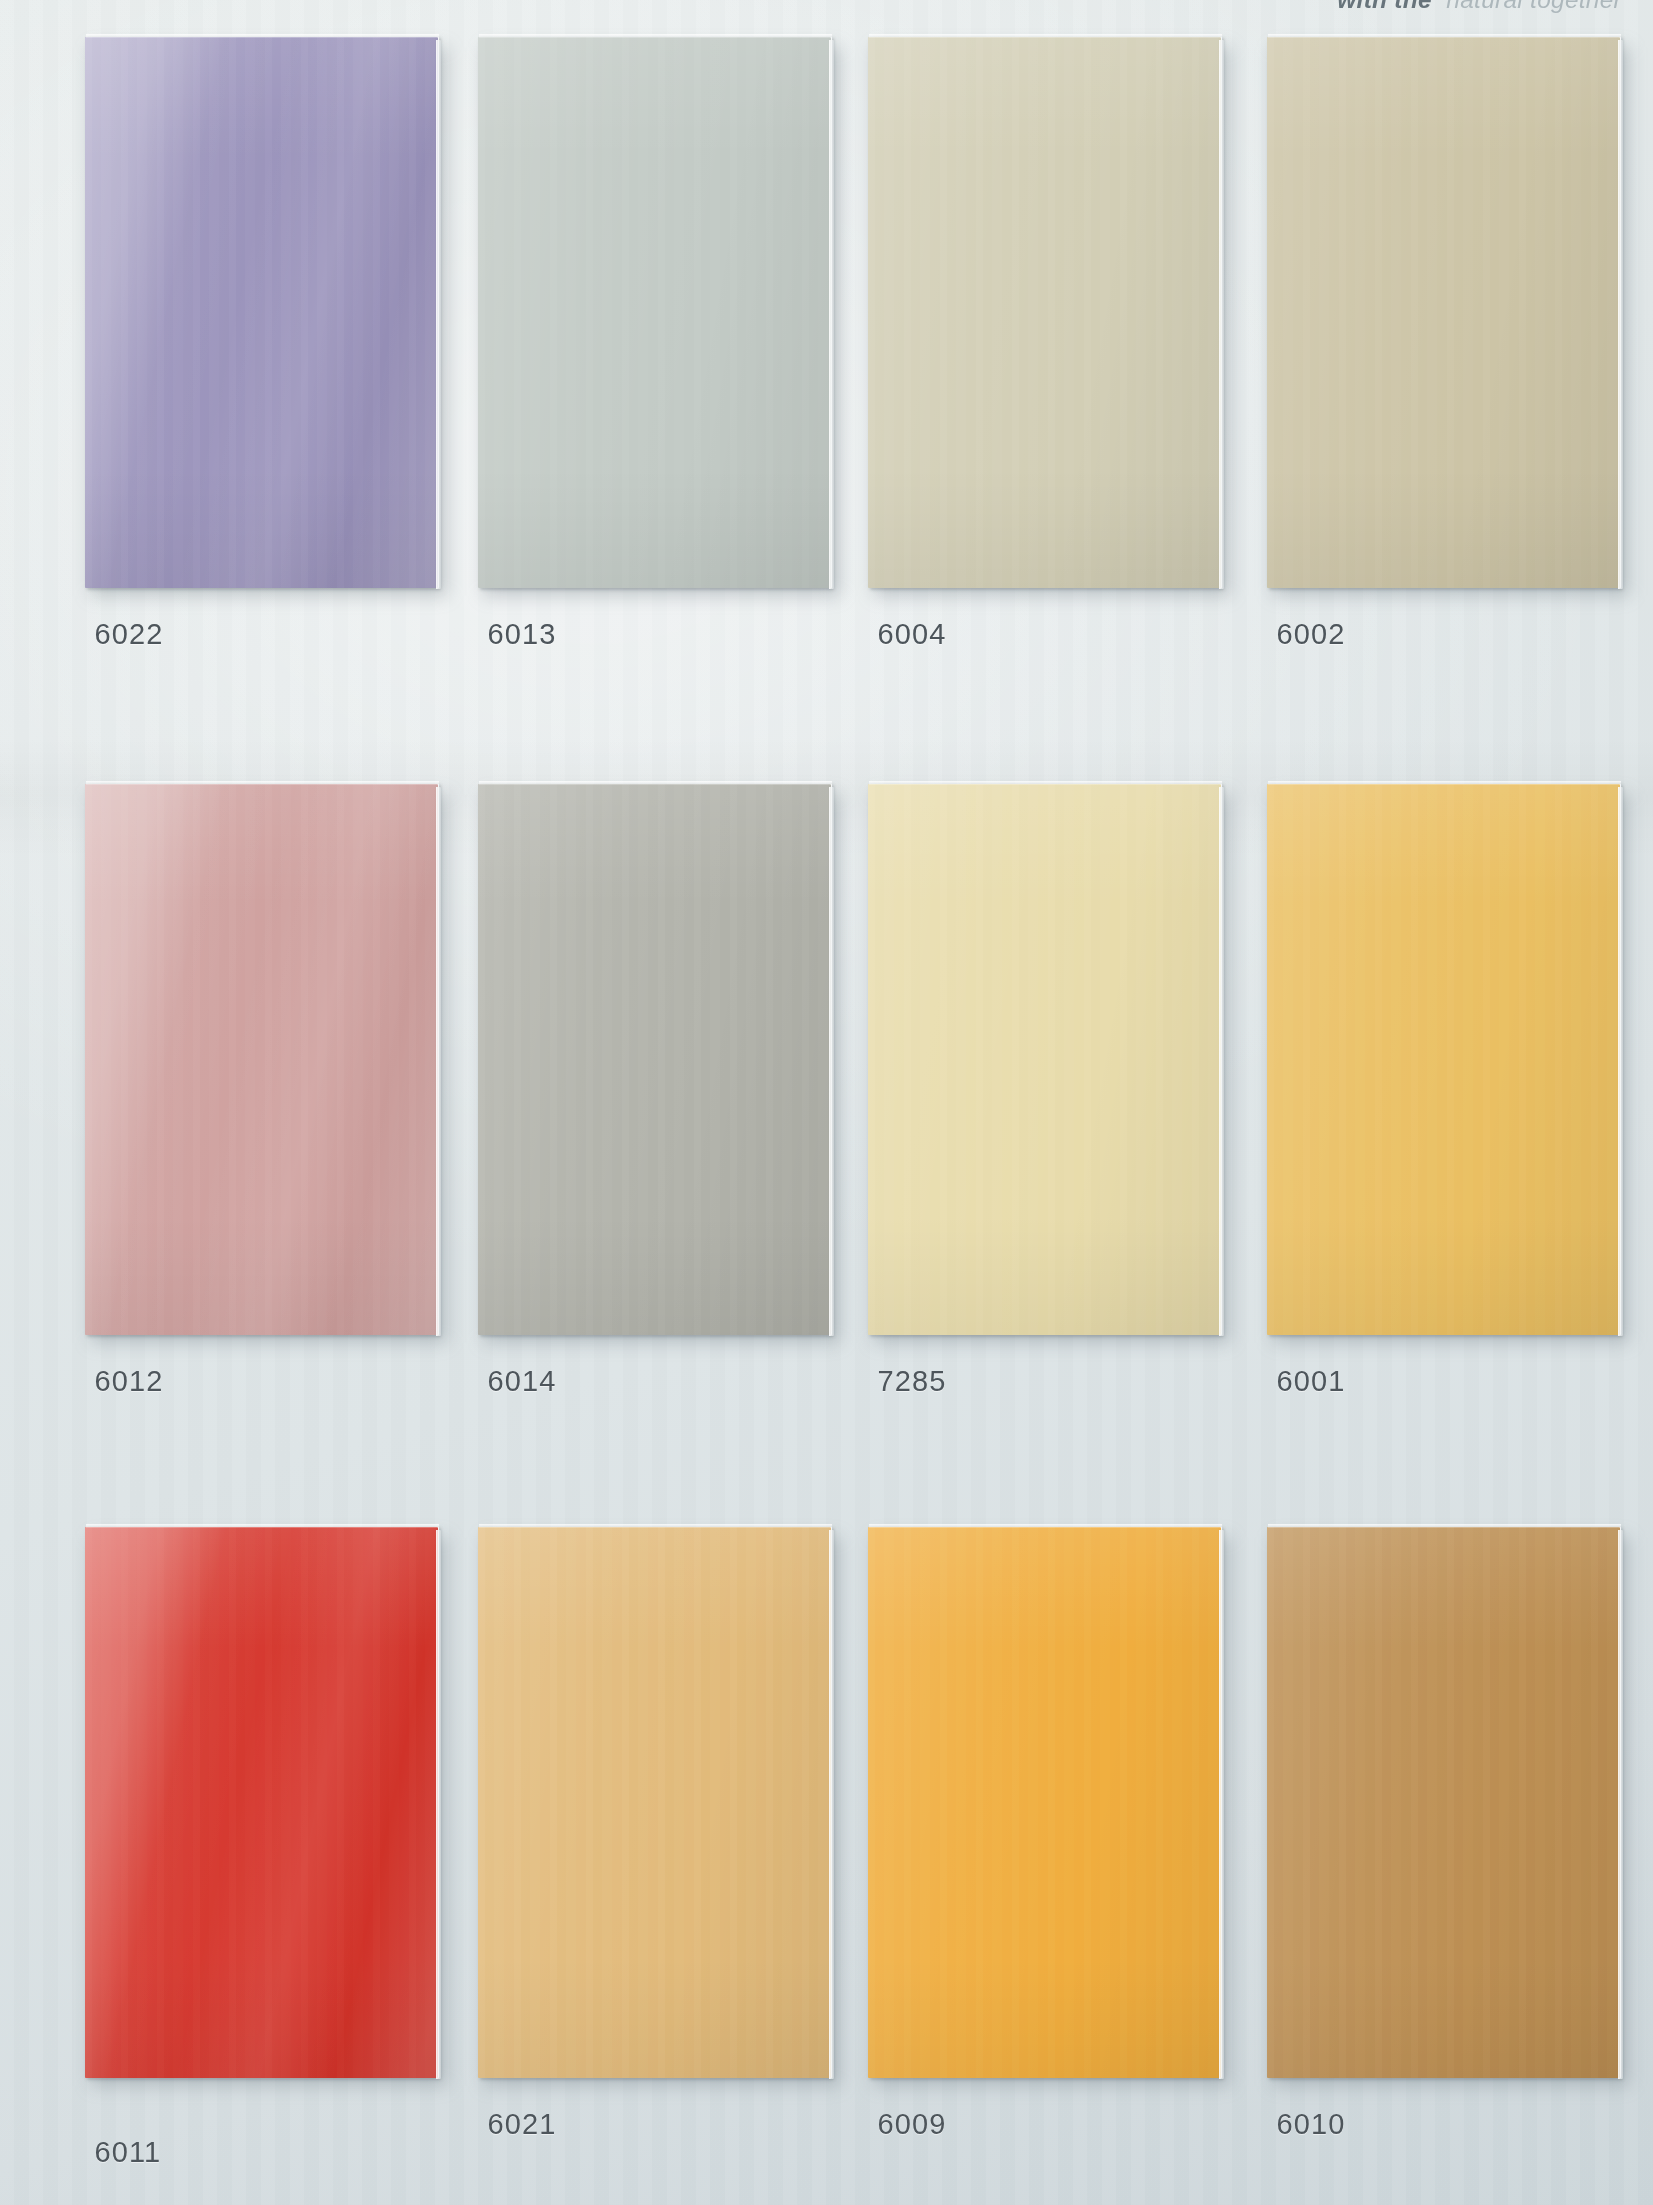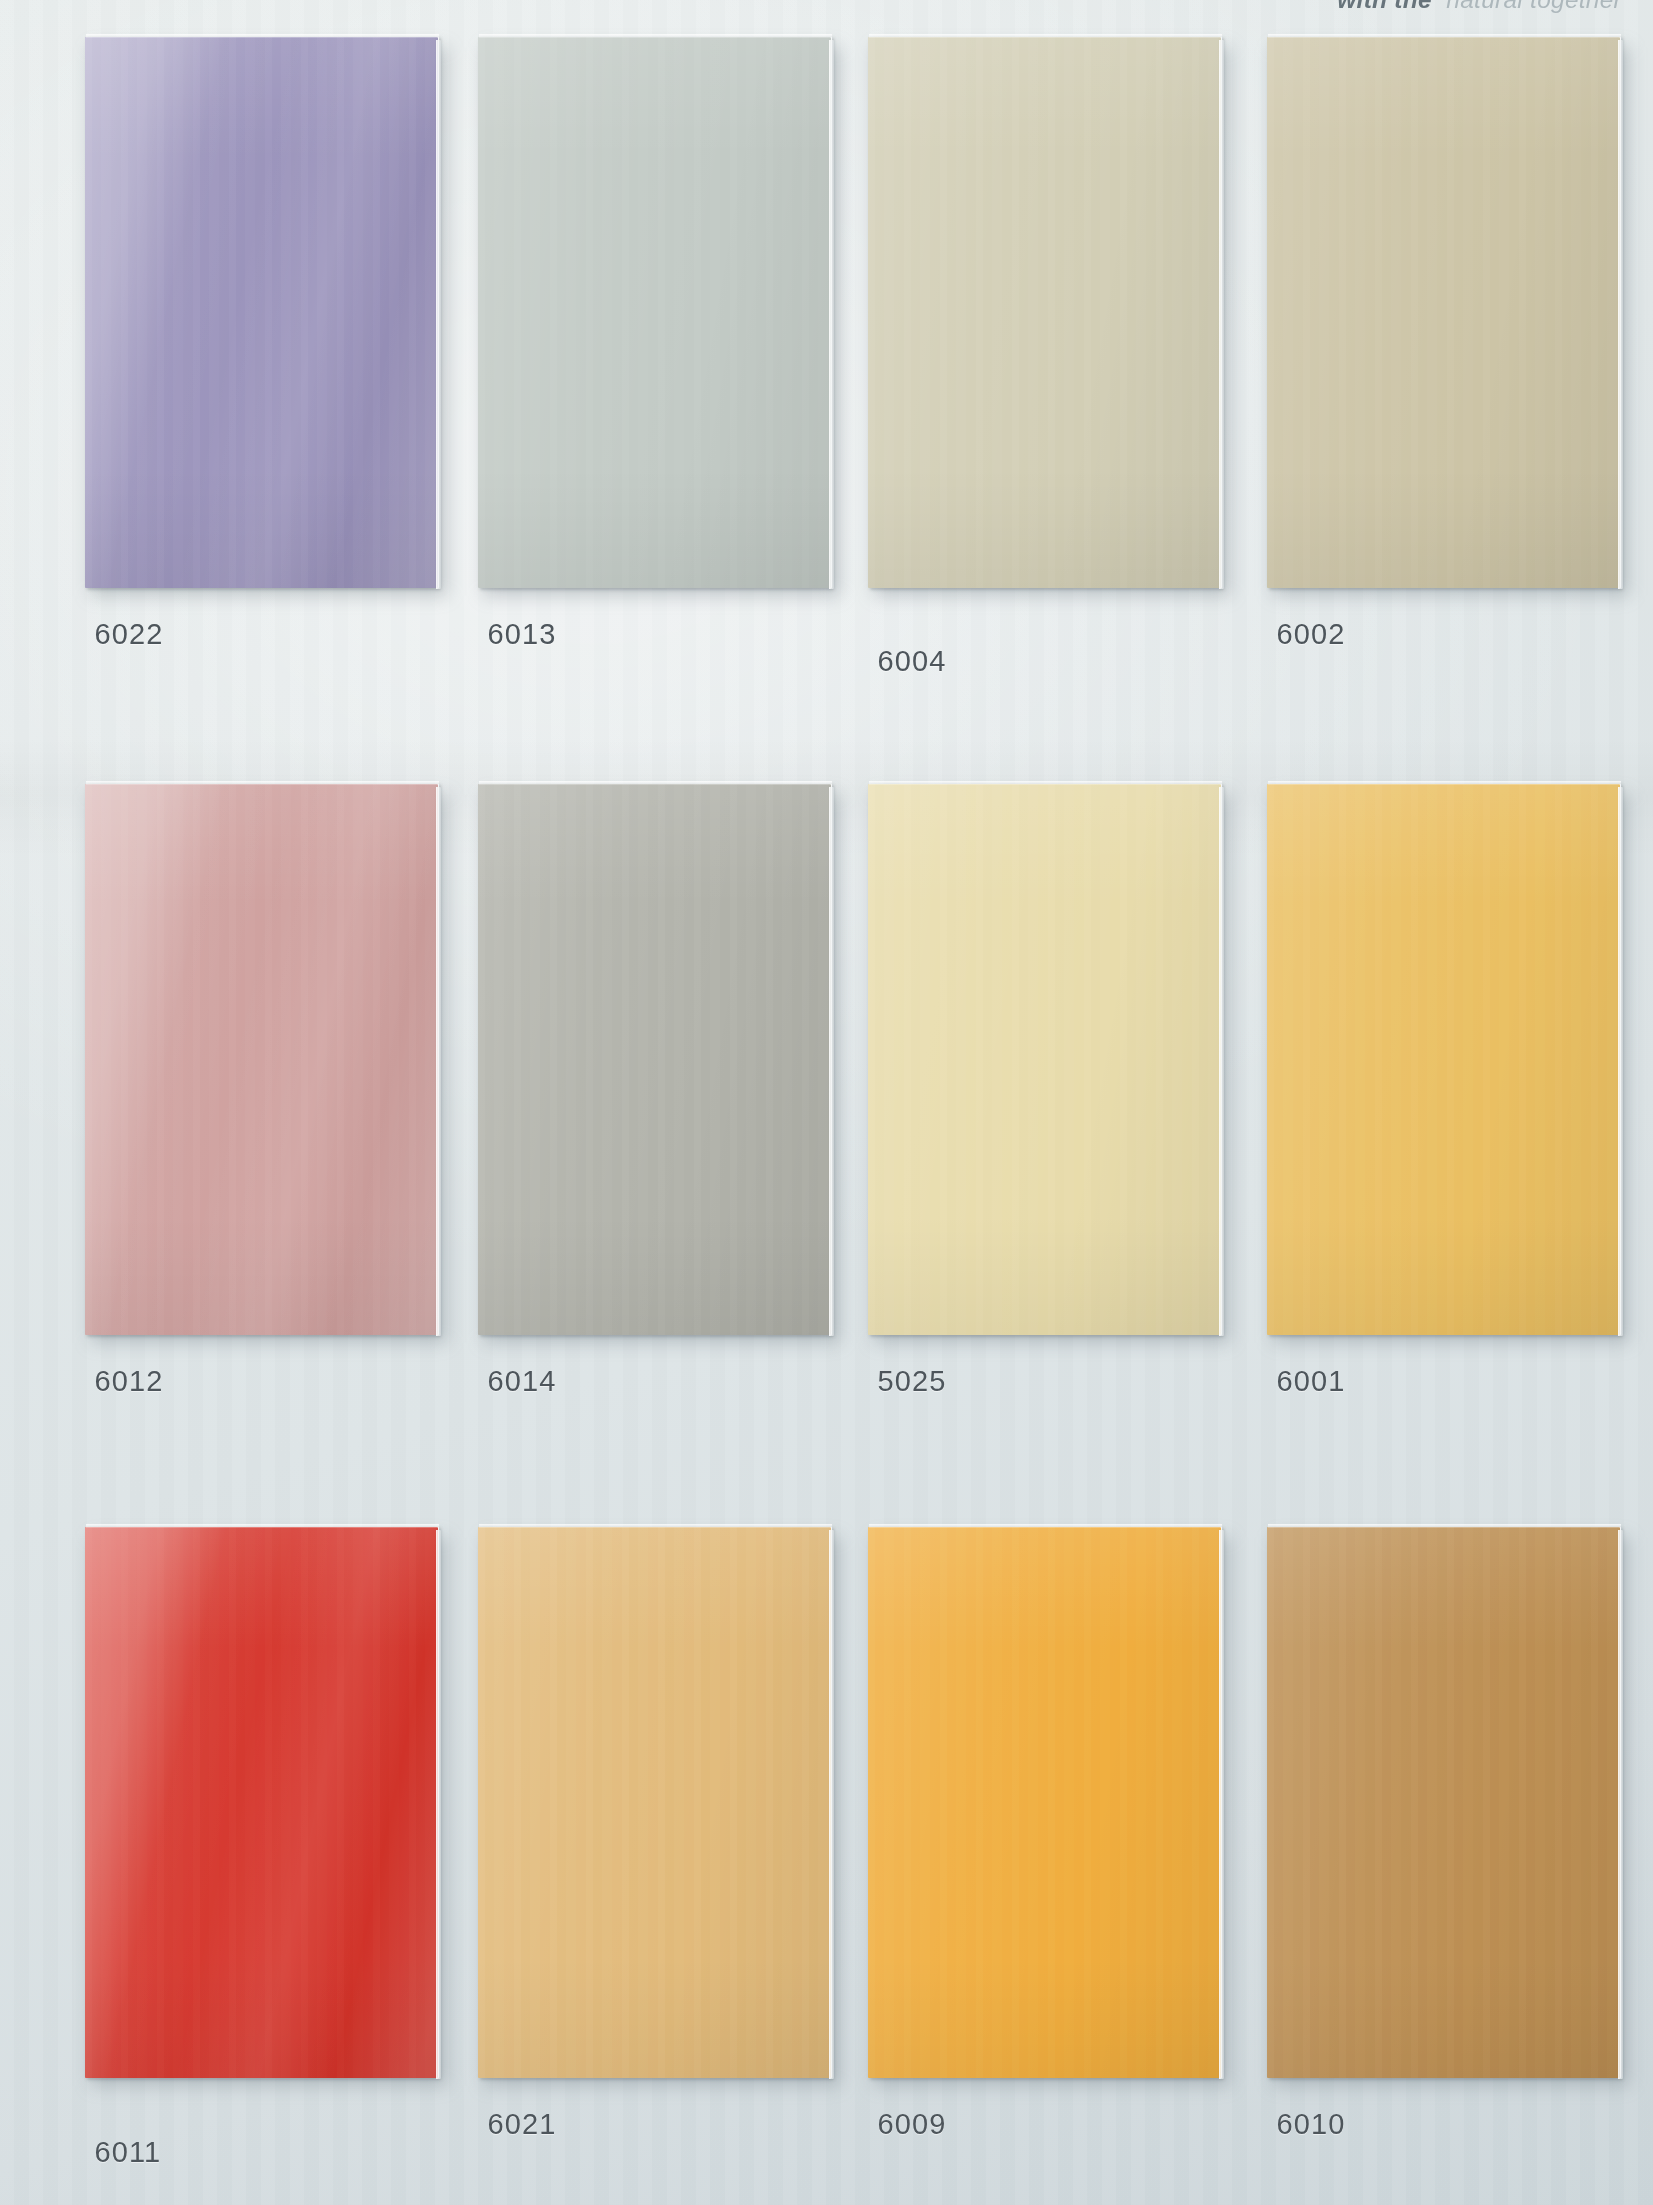--- a/index.html
+++ b/index.html
@@ -233,21 +233,21 @@
       </div>
       <div class="cell c2">
         <div class="tile-wrap">
           <div class="tile-shadow"></div>
           <div class="tile" title="6004" style="background: rgb(211, 207, 182);">
             <div class="grain"></div>
             <div class="shade"></div>
           </div>
           <div class="tile-edge"></div>
           <div class="tile-edge-top"></div>
-          <div class="label" style="color: rgb(77, 85, 91); margin-top: 27px;">6004</div>
+          <div class="label" style="color: rgb(77, 85, 91);">6004</div>
         </div>
       </div>
       <div class="cell c3">
         <div class="tile-wrap">
           <div class="tile-shadow"></div>
           <div class="tile" title="6002" style="background: rgb(205, 197, 167);">
             <div class="grain"></div>
             <div class="shade"></div>
           </div>
           <div class="tile-edge"></div>
@@ -284,21 +284,21 @@
       </div>
       <div class="cell c2">
         <div class="tile-wrap">
           <div class="tile-shadow"></div>
           <div class="tile" title="6003" style="background: rgb(232, 220, 172);">
             <div class="grain"></div>
             <div class="shade"></div>
           </div>
           <div class="tile-edge"></div>
           <div class="tile-edge-top"></div>
-          <div class="label" style="color: rgb(77, 85, 91);">5025</div>
+          <div class="label" style="color: rgb(77, 85, 91);">7285</div>
         </div>
       </div>
       <div class="cell c3">
         <div class="tile-wrap">
           <div class="tile-shadow"></div>
           <div class="tile" title="6001" style="background: rgb(234, 192, 99);">
             <div class="grain"></div>
             <div class="shade"></div>
           </div>
           <div class="tile-edge"></div>

